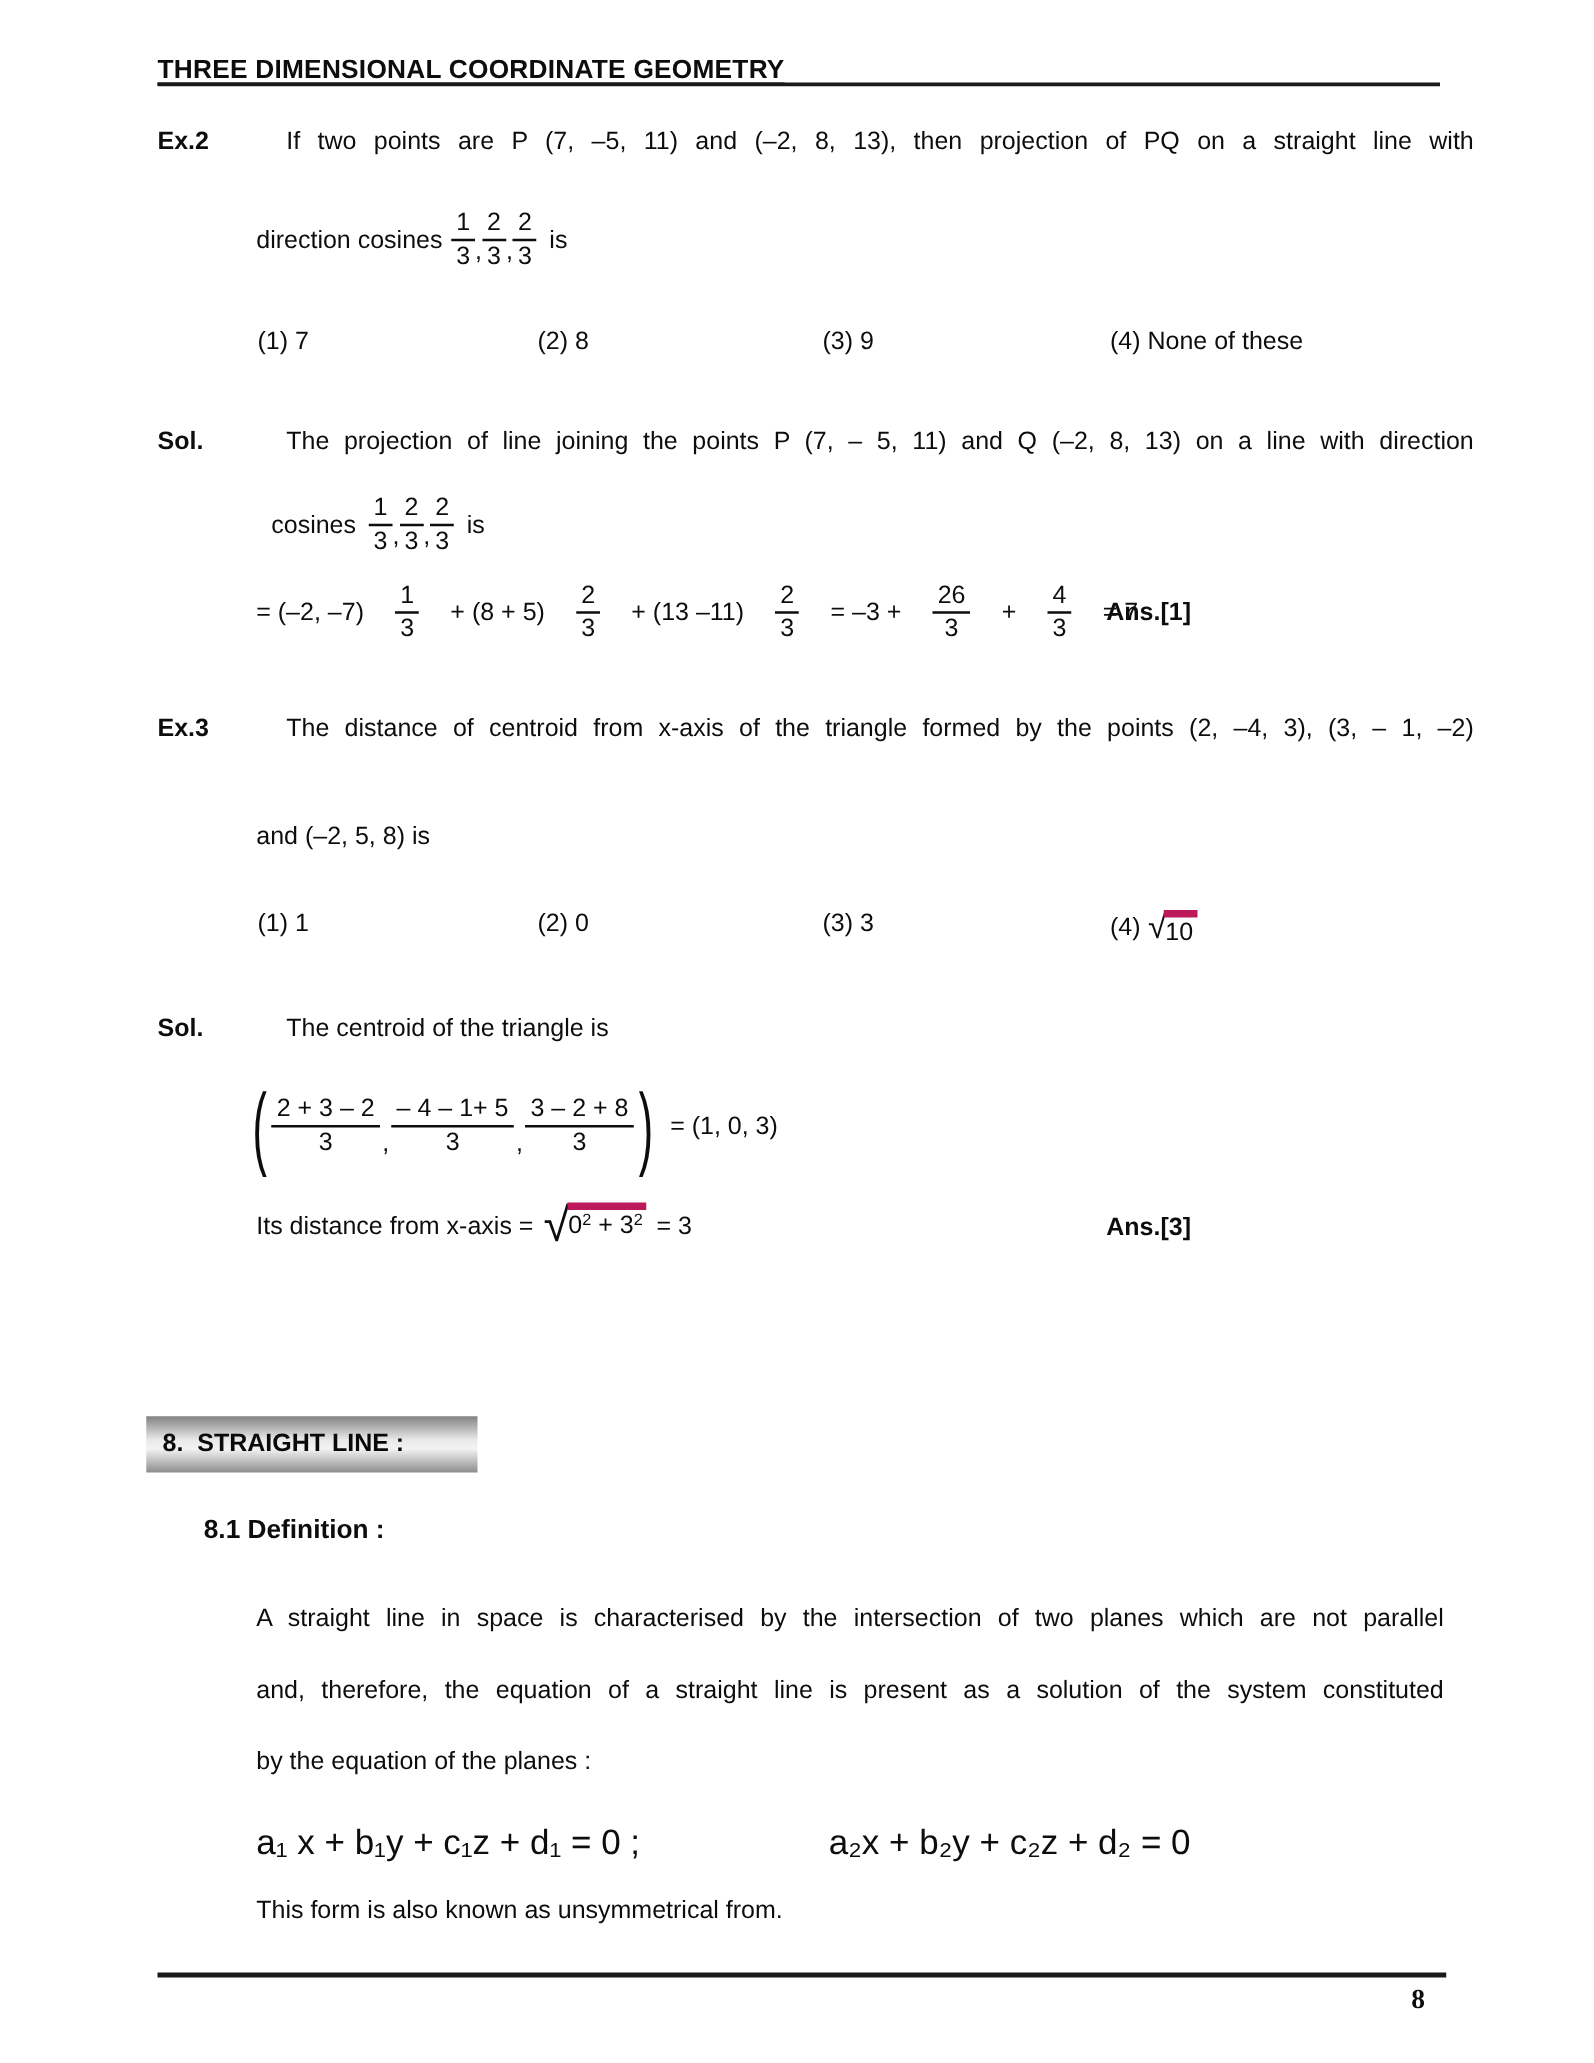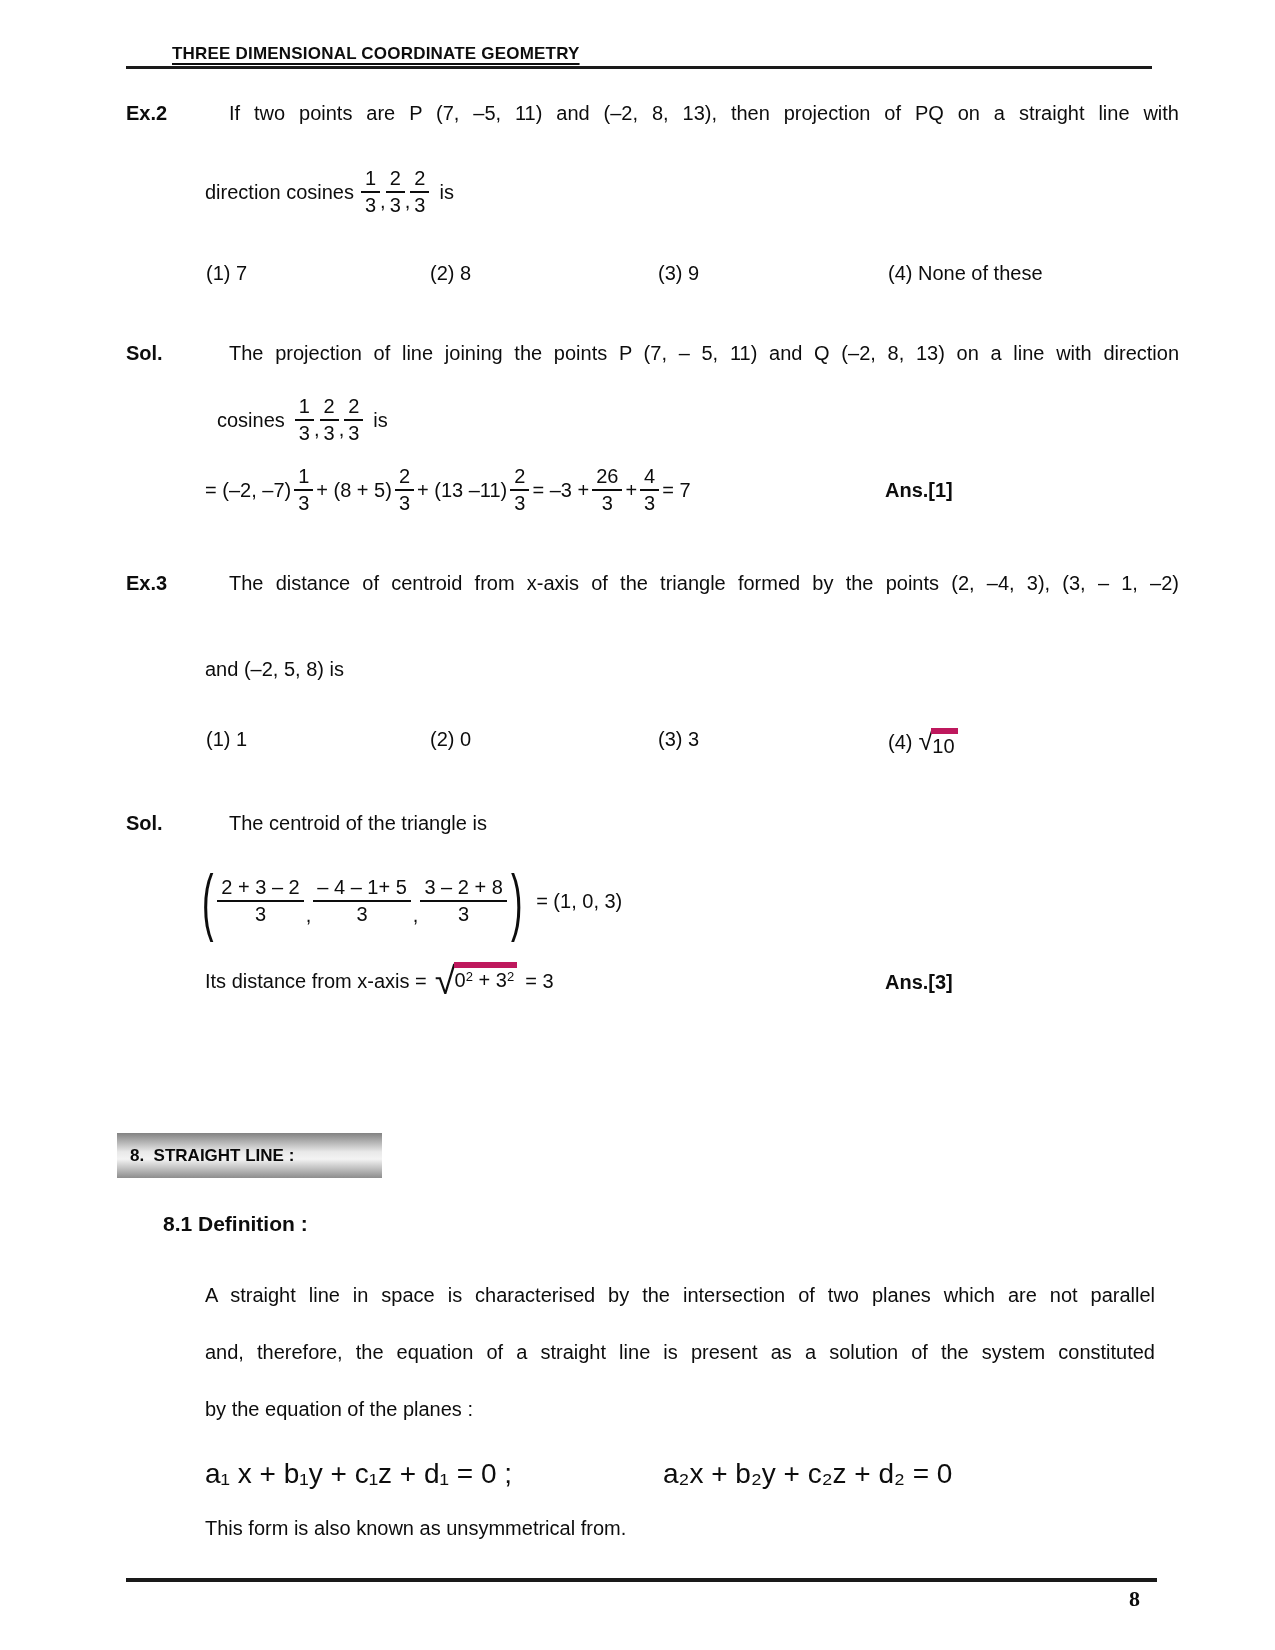--- a/index.html
+++ b/index.html
@@ -7,22 +7,22 @@
   body {
     width:1275px; height:1650px;
     font-family:"Liberation Sans","DejaVu Sans",sans-serif;
     color:#0d0d0d;
   }
   .page { position:relative; width:1275px; height:1650px; background:#fff; overflow:hidden; }
   .abs { position:absolute; }
 
   
   .doc-title {
-    left:126px; top:44px; font-size:17px; font-weight:bold; letter-spacing:0.2px;
-    text-decoration:underline; text-decoration-thickness:2px; text-underline-offset:4px;margin-left:46px;
+    left:126px; top:44px; font-size:21px; font-weight:bold; letter-spacing:0.2px;
+    text-decoration:underline; text-decoration-thickness:2px; text-underline-offset:4px;
   }
   .hrule { left:126px; top:66px; width:1026px; height:3px; background:#1a1a1a; }
 
   
   .row { left:126px; width:1029px; }
   .qlabel { position:absolute; left:0; top:0; font-weight:bold; font-size:20px; line-height:26px;text-align:center; }
   .qtext { margin-left:103px; width:950px; font-size:20px; line-height:26px; }
   .just { text-align:justify; text-align-last:justify; }
   .plain { font-size:20px; line-height:26px; }
 
@@ -55,21 +55,21 @@
   .banner {
     left:467px; top:1048px; width:298px; height:49px;
     background:linear-gradient(180deg,#8b8b8b 0%,#d9d9d9 30%,#fbfbfb 52%,#d2d2d2 75%,#9b9b9b 100%);
     display:flex; align-items:center; justify-content:center;
     font-size:29px; font-weight:bold; letter-spacing:3.5px; word-spacing:18px; color:#0a0a0a;
   }
   .section-box {
     left:117px; top:1133px; width:265px; height:45px;
     background:linear-gradient(180deg,#828282 0%,#e9e9e9 42%,#f3f3f3 58%,#8d8d8d 100%);
     display:flex; align-items:center; padding-left:13px;
-    font-size:17px; font-weight:bold; white-space:pre; color:#0a0a0a;
+    font-size:20px; font-weight:bold; white-space:pre; color:#0a0a0a;
   }
   .subheading { left:163px; top:1212px; font-size:21px; font-weight:bold; }
 
   .eq { font-size:28px; white-space:nowrap; }
 
   
   .frule { left:126px; top:1578px; width:1031px; height:4px; background:#1a1a1a; }
   .pagenum { left:1040px; top:1586px; width:100px; text-align:right;
     font-family:"Liberation Serif","DejaVu Serif",serif; font-size:22px; font-weight:bold; }
 </style>
@@ -133,21 +133,21 @@
         </span>
       <span class="fcomma">,</span>
       <span class="frac">
           <span class="num">2</span>
           <span class="den">3</span>
         </span>
     </span>
     <span class="gap-m">is</span>
   </div>
 
-  <div class="abs fracline" style="left:205px; top:462px; height:56px; gap:3px;">
+  <div class="abs fracline" style="left:205px; top:462px; height:56px; gap:25px;">
     <span>= (–2, –7)</span>
     <span class="frac">
         <span class="num">1</span>
         <span class="den">3</span>
       </span>
     <span>+ (8 + 5)</span>
     <span class="frac">
         <span class="num">2</span>
         <span class="den">3</span>
       </span>

